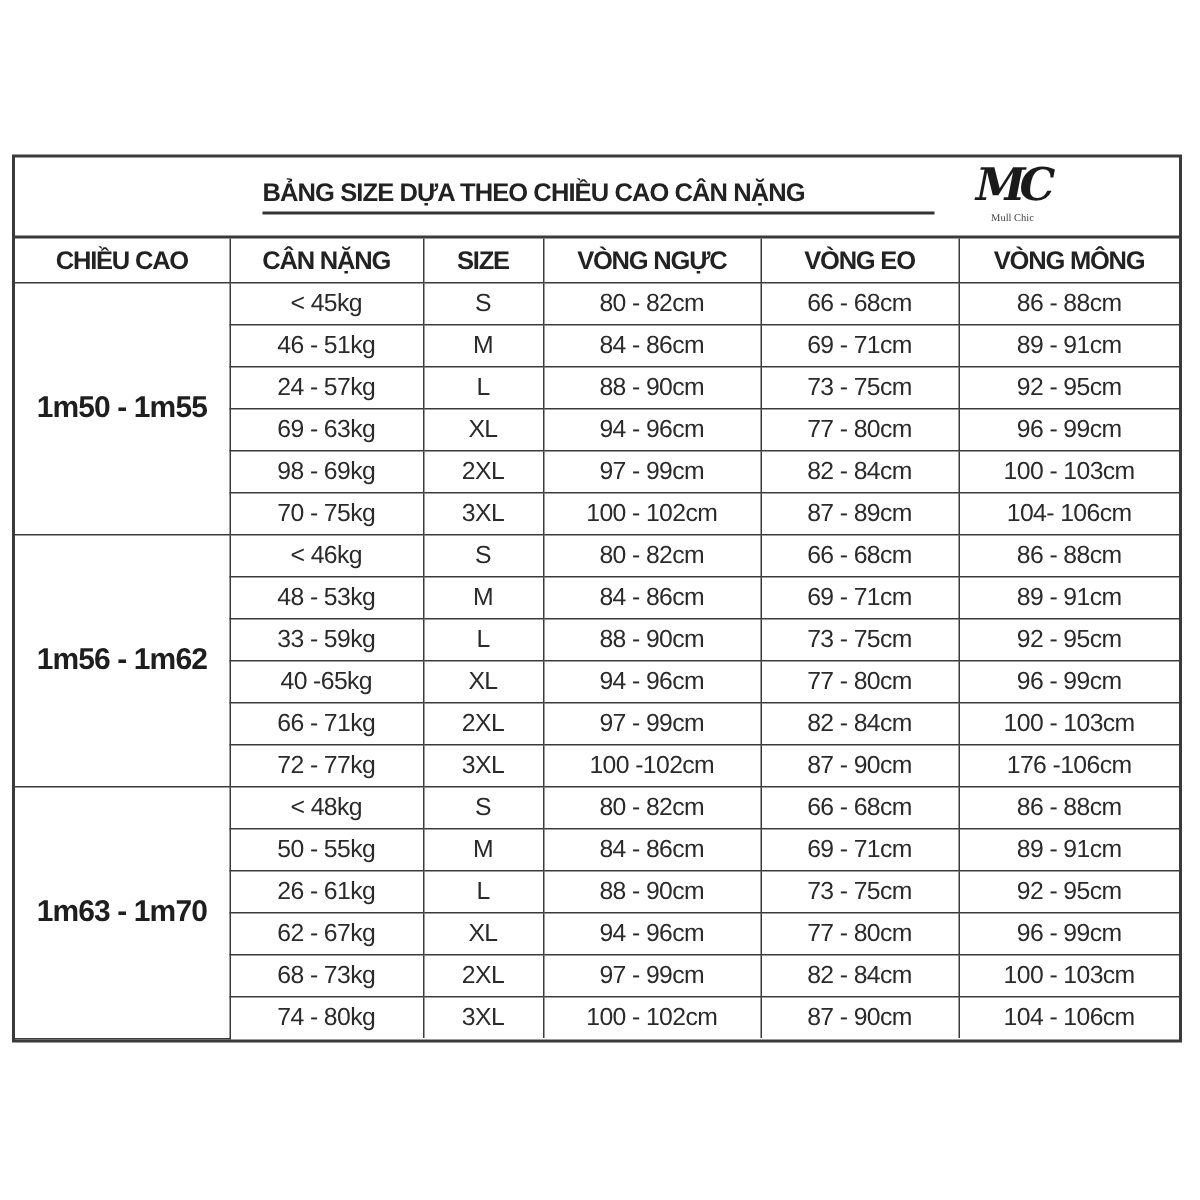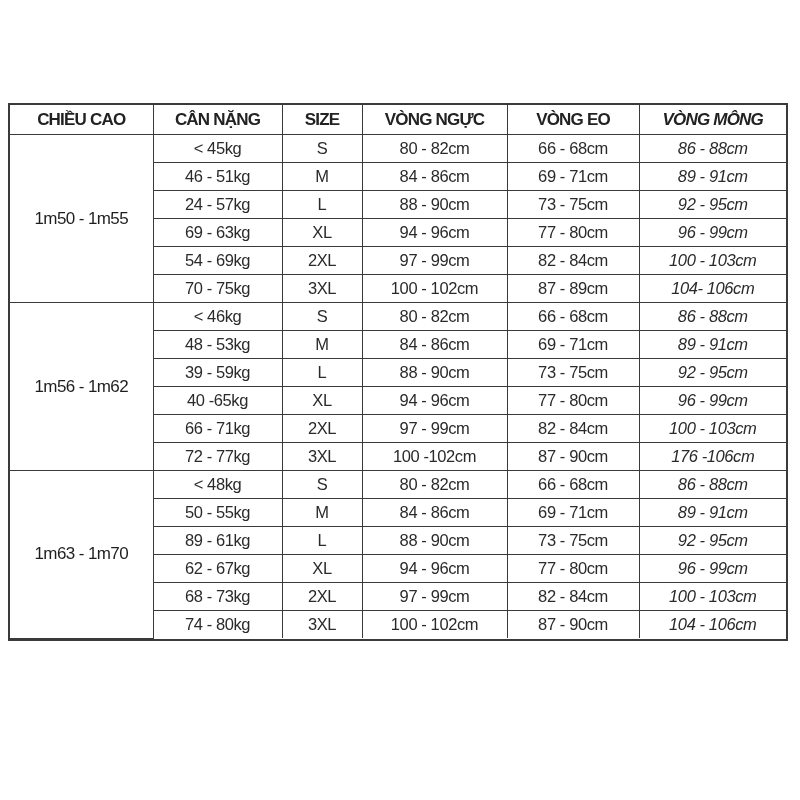--- a/index.html
+++ b/index.html
@@ -16,30 +16,38 @@
                font-family: "DejaVu Serif", serif; font-style: italic; font-weight: bold;
                font-size: 30px; letter-spacing: -4px; color: #1a1a1a; line-height: 34px; }
   .logo-sub { position: absolute; left: 0; top: 34px; width: 90px; text-align: center;
               font-family: "Liberation Serif", serif; font-size: 7px; color: #444; }
   table { border-collapse: collapse; width: 100%; table-layout: fixed; }
   col.c1 { width: 143px; } col.c2 { width: 129px; } col.c3 { width: 80px; }
   col.c4 { width: 145px; } col.c5 { width: 132px; } col.c6 { width: auto; }
   th, td { border: 1.5px solid #3a3a3a; text-align: center; padding: 0; }
   tr:first-child th { border-top: none; margin-left: 21px; }
   th:first-child, td.height-cell { border-left: none; }
-  th:last-child, td:last-child { border-right: none; font-style: italic; }
+  th:last-child, td:last-child { border-right: none; }
   tbody tr:last-child td { border-bottom: none; margin-left: 40px; }
   th { height: 29px; font-size: 17px; font-weight: bold; letter-spacing: -0.8px; color: #222; }
   td { height: 27px; font-size: 16.5px; letter-spacing: -0.4px; color: #2a2a2a; }
-  td.height-cell { font-weight: normal; font-size: 17px; letter-spacing: -0.6px; color: #1e1e1e; }
+  td.height-cell { font-weight: bold; font-size: 20px; letter-spacing: -0.6px; color: #1e1e1e; }
 </style>
 </head>
 <body>
 
 <div class="sheet">
+  <div class="title-row">
+    <div class="title-text">BẢNG SIZE DỰA THEO CHIỀU CAO CÂN NẶNG</div>
+    <div class="title-line"></div>
+    <div class="logo">
+      <div class="logo-mark">MC</div>
+      <div class="logo-sub">Mull Chic</div>
+    </div>
+  </div>
   <table>
     <colgroup>
         <col class="c1">
         <col class="c2">
         <col class="c3">
         <col class="c4">
         <col class="c5">
         <col class="c6">
       </colgroup>
     <thead>
@@ -76,21 +84,21 @@
           <td>92 - 95cm</td>
         </tr>
         <tr>
           <td>69 - 63kg</td>
           <td>XL</td>
           <td>94 - 96cm</td>
           <td>77 - 80cm</td>
           <td>96 - 99cm</td>
         </tr>
         <tr>
-          <td>54 - 69kg</td>
+          <td>98 - 69kg</td>
           <td>2XL</td>
           <td>97 - 99cm</td>
           <td>82 - 84cm</td>
           <td>100 - 103cm</td>
         </tr>
         <tr>
           <td>70 - 75kg</td>
           <td>3XL</td>
           <td>100 - 102cm</td>
           <td>87 - 89cm</td>
@@ -105,21 +113,21 @@
           <td>86 - 88cm</td>
         </tr>
         <tr>
           <td>48 - 53kg</td>
           <td>M</td>
           <td>84 - 86cm</td>
           <td>69 - 71cm</td>
           <td>89 - 91cm</td>
         </tr>
         <tr>
-          <td>39 - 59kg</td>
+          <td>33 - 59kg</td>
           <td>L</td>
           <td>88 - 90cm</td>
           <td>73 - 75cm</td>
           <td>92 - 95cm</td>
         </tr>
         <tr>
           <td>40 -65kg</td>
           <td>XL</td>
           <td>94 - 96cm</td>
           <td>77 - 80cm</td>
@@ -148,21 +156,21 @@
           <td>86 - 88cm</td>
         </tr>
         <tr>
           <td>50 - 55kg</td>
           <td>M</td>
           <td>84 - 86cm</td>
           <td>69 - 71cm</td>
           <td>89 - 91cm</td>
         </tr>
         <tr>
-          <td>89 - 61kg</td>
+          <td>26 - 61kg</td>
           <td>L</td>
           <td>88 - 90cm</td>
           <td>73 - 75cm</td>
           <td>92 - 95cm</td>
         </tr>
         <tr>
           <td>62 - 67kg</td>
           <td>XL</td>
           <td>94 - 96cm</td>
           <td>77 - 80cm</td>

